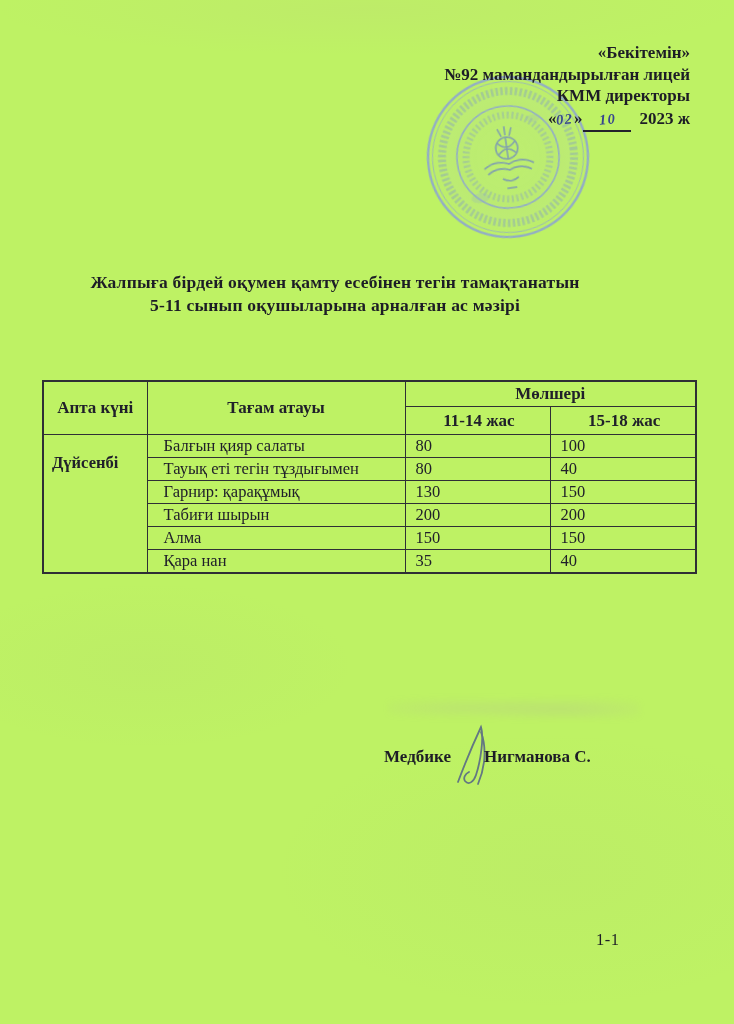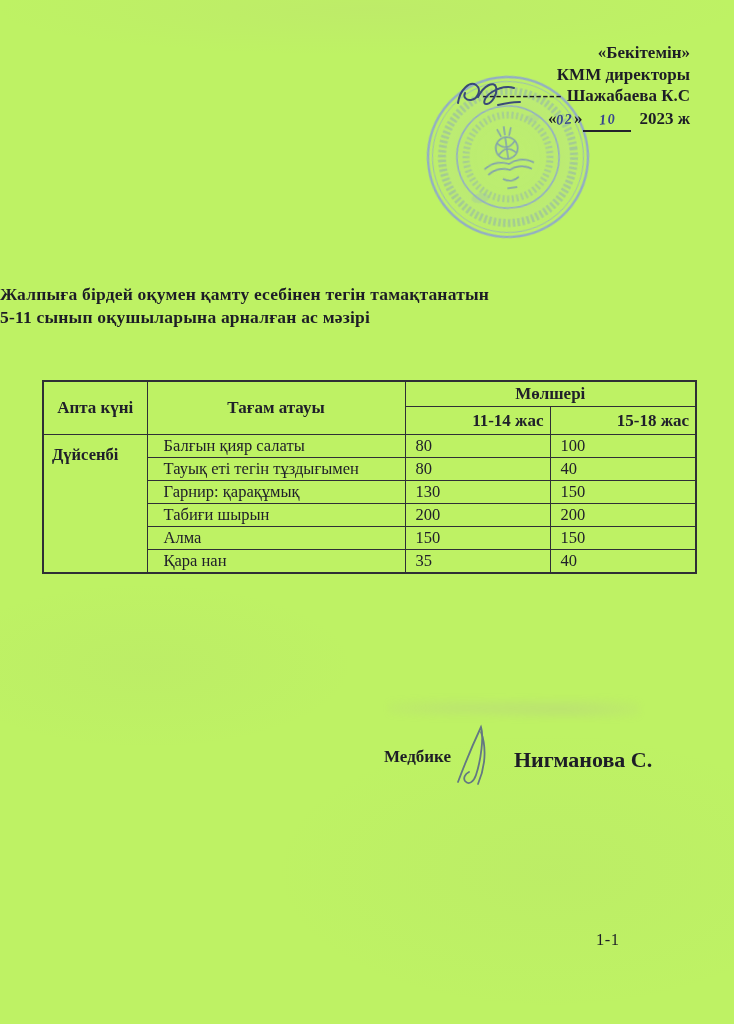--- a/index.html
+++ b/index.html
@@ -44,22 +44,22 @@
     display:inline-block;transform:rotate(-5deg);letter-spacing:1.5px;
   }
   .mline{
     display:inline-block;width:48px;text-align:center;
     border-bottom:2.2px solid #23232b;margin:0 6px 0 1px;
   }
   .yr{margin-left:2px;}
 
   
   .title{
-    position:absolute;top:283px;left:0;width:670px;z-index:2;
-    font-weight:bold;font-size:17.5px;line-height:22.5px;
+    position:absolute;top:271px;left:0;width:670px;z-index:2;
+    text-align:center;font-weight:bold;font-size:17.5px;line-height:22.5px;
     letter-spacing:.2px;
   }
 
   
   .menu{
     position:absolute;left:42px;top:356px;width:653px;z-index:2;
     border-collapse:collapse;table-layout:fixed;
     font-size:16.5px;color:#20202a;
   }
   .menu th,.menu td{
@@ -67,37 +67,37 @@
     padding:1px 6px;vertical-align:middle;
     overflow:hidden;white-space:nowrap;
   }
   .menu{border:2.4px solid #2f2f35;margin-top:24px;}
   .col-day{width:104px;}
   .col-dish{width:258px;}
   .col-a1{width:145px;}
   .col-a2{width:146px;}
   .menu thead th{font-weight:bold;font-size:17px;}
   .menu .h-day,.menu .h-dish,.menu .h-amount{text-align:center;height:22px;}
-  .menu .h-age{text-align:right;height:25px;padding-left:9px;}
+  .menu .h-age{text-align:center;height:25px;padding-left:9px;}
   .menu tbody tr{height:21px;}
-  .menu .day-cell{vertical-align:top;font-weight:bold;padding:10px 4px 0 8px;text-align:left;}
+  .menu .day-cell{vertical-align:top;font-weight:bold;padding:18px 4px 0 8px;text-align:left;}
   .menu .dish-cell{padding-left:16px;text-align:left;font-weight:normal;}
   .menu .num-cell{padding-left:10px;text-align:left;font-weight:normal;}
 
   
   .smudge{
     position:absolute;left:388px;top:697px;width:252px;height:22px;z-index:1;
     background:
       radial-gradient(ellipse 60% 70% at 30% 50%, rgba(175,168,163,0.35), transparent 75%),
       radial-gradient(ellipse 55% 80% at 72% 55%, rgba(175,168,163,0.4), transparent 75%);
     filter:blur(3px);opacity:.5;
   }
   .medbike{position:absolute;left:384px;top:747px;z-index:2;font-weight:bold;font-size:17px;}
   .nursesig{position:absolute;left:450px;top:722px;width:52px;height:66px;z-index:2;}
-  .nursename{position:absolute;left:514px;top:747px;z-index:2;font-weight:bold;font-size:22px;}
+  .nursename{position:absolute;left:484px;top:747px;z-index:2;font-weight:bold;font-size:17px;}
   .pagenum{position:absolute;left:596px;top:930px;z-index:2;font-size:16.5px;letter-spacing:.5px;}
 </style>
 </head>
 <body>
 
 <div class="page">
   <div class="texture"></div>
 
   <svg class="stamp" viewBox="0 0 170 170">
     <defs>
@@ -120,32 +120,22 @@
       <path d="M63,100 Q74,93 85,98 Q96,93 107,100"></path>
       <path d="M77,106 Q85,112 93,106"></path>
       <path d="M80,116 L90,116"></path>
     </g>
     <ellipse cx="52" cy="122" rx="9" ry="5" fill="#8ba2d6" opacity="0.25"></ellipse>
     <ellipse cx="115" cy="50" rx="7" ry="4" fill="#8ba2d6" opacity="0.22"></ellipse>
   </svg>
 
   <div class="approval">
     <div class="line">«Бекітемін»</div>
+    <div class="line">№92 мамандандырылған лицей</div>
     <div class="line">КММ директоры</div>
-    <div class="line sigline">
-      <span class="dashes">------------</span>
-      <span>Шажабаева К.С</span>
-      <svg class="dirsig" viewBox="0 0 88 34">
-        <g fill="none" stroke="#2d3a78" stroke-width="2" stroke-linecap="round" opacity="0.9">
-          <path d="M4,26 C6,12 16,4 22,8 C28,12 24,22 17,23 C12,23.5 9,20 11,16"></path>
-          <path d="M24,20 C30,8 40,4 42,10 C44,17 38,26 33,27 C28,28 30,20 38,15 C46,10 54,9 60,11"></path>
-          <path d="M44,28 C52,26 60,25 66,25"></path>
-        </g>
-      </svg>
-    </div>
     <div class="line dateline">
       <span>«</span><span class="hand">02</span><span>»</span><span class="mline"><span class="hand">10</span></span><span class="yr">2023 ж</span>
     </div>
   </div>
 
   <div class="title">
     <div>Жалпыға бірдей оқумен қамту есебінен тегін тамақтанатын</div>
     <div>5-11 сынып оқушыларына арналған ас мәзірі</div>
   </div>
 

